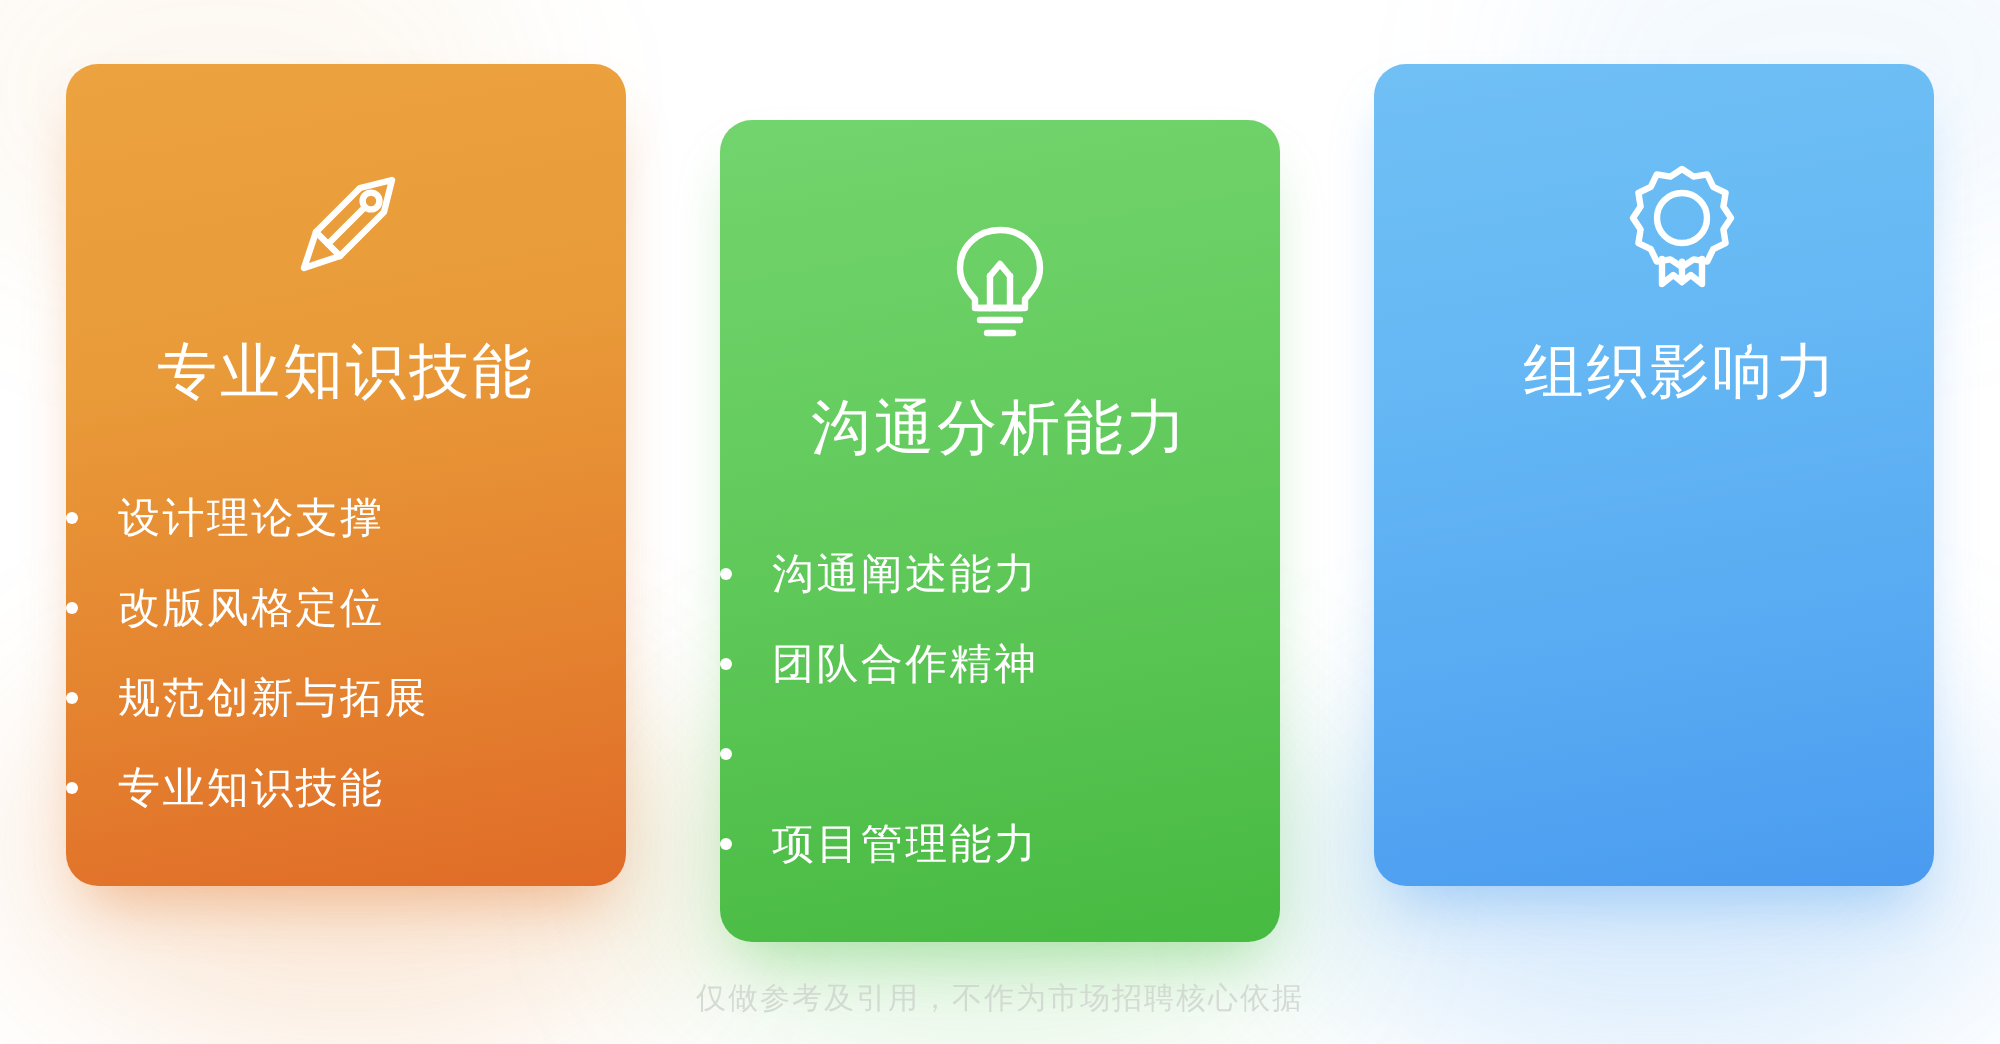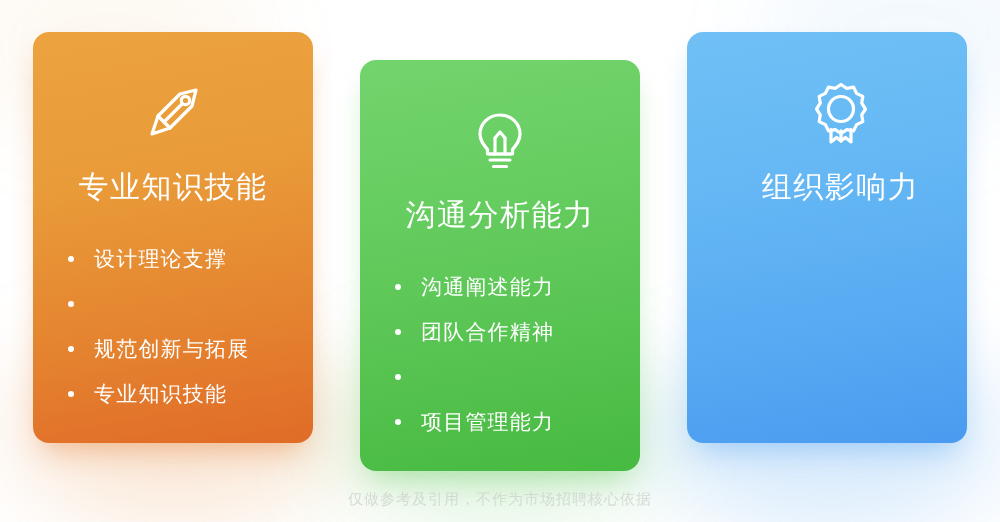--- a/index.html
+++ b/index.html
@@ -113,21 +113,21 @@
   }
 
   .card-list {
     margin: 0;
     padding: 0;
     list-style: none;
     margin-top: 34px;
     width: 100%;
     display: flex;
     flex-direction: column;
-    align-items: center;
+    align-items: flex-start;
   }
   .card-list li {
     display: flex;
     align-items: center;
     height: 45px;
     font-size: 21px;
     letter-spacing: 1.2px;
     color: #ffffff;
     white-space: nowrap;
   }
@@ -186,20 +186,21 @@
         </svg>
       </div>
       <div class="card-title">专业知识技能</div>
       <ul class="card-list">
         <li>
           <span class="bullet"></span>
           <span class="li-text">设计理论支撑</span>
         </li>
         <li>
           <span class="bullet"></span>
+          <span class="li-text">改版风格定位</span>
         </li>
         <li>
           <span class="bullet"></span>
           <span class="li-text">规范创新与拓展</span>
         </li>
         <li>
           <span class="bullet"></span>
           <span class="li-text">专业知识技能</span>
         </li>
       </ul>

